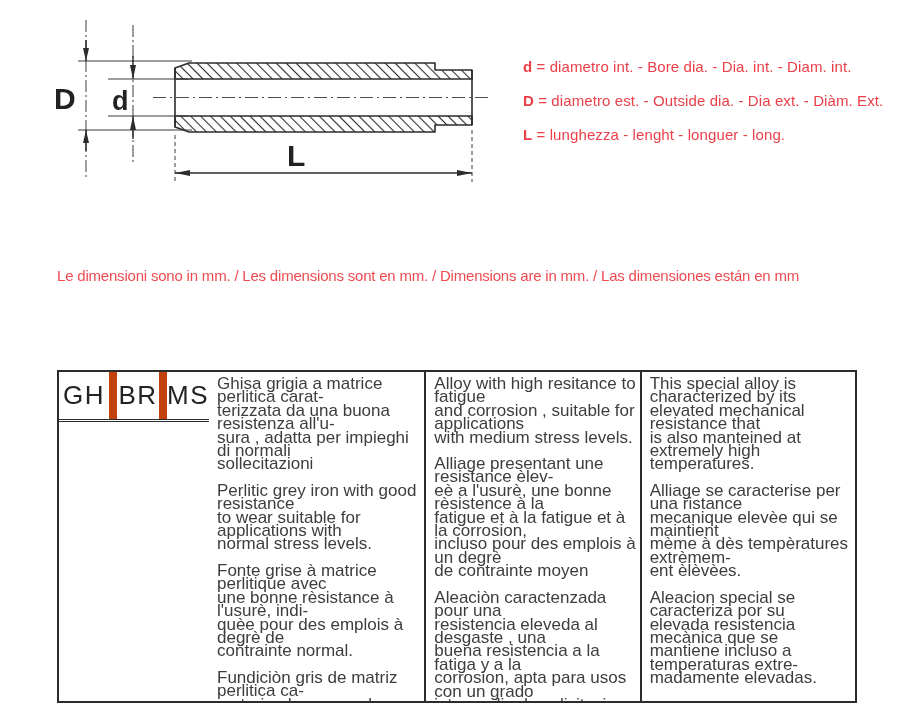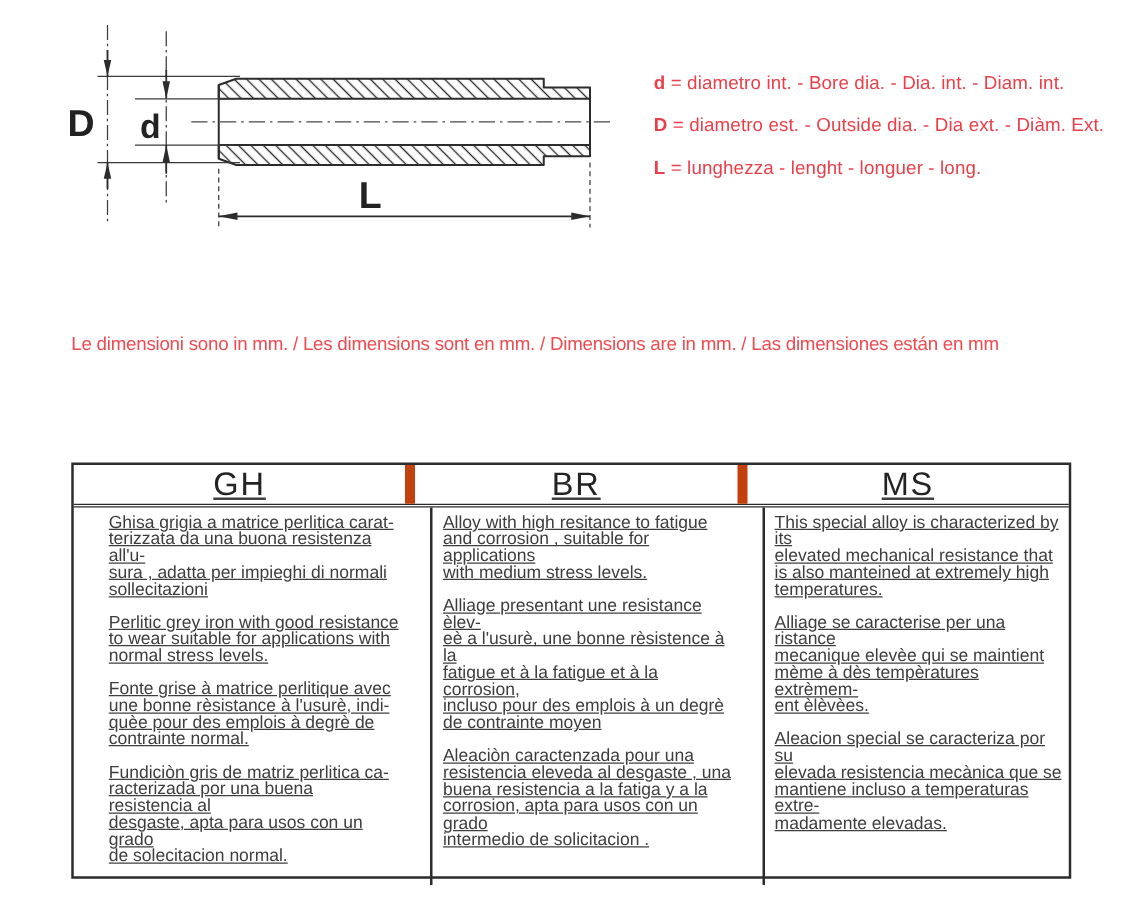--- a/index.html
+++ b/index.html
@@ -53,23 +53,22 @@
 
   
   .spec-table {
     position: absolute;
     left: 57px;
     top: 370px;
     width: 800px;
     height: 333px;
     border: 2px solid #2c2c2c;
     display: flex;
-    flex-direction: column;
+    flex-direction: row;
     background: #fff;
-    text-decoration: underline;
   }
   .thead {
     display: grid;
     grid-template-columns: 1fr 1fr 1fr;
     border-bottom: 3px double #2c2c2c;
     height: 50px;
   }
   .th {
     display: flex;
     align-items: center;
@@ -81,25 +80,24 @@
   }
   .th:first-child { border-left: none; }
   .tbody {
     flex: 1;
     display: grid;
     grid-template-columns: 1fr 1fr 1fr;
   }
   .td {
     padding: 5px 4px 4px 8px;
     border-left: 2px solid #2c2c2c;
-    font-size: 14px;
+    font-size: 17px;
     line-height: 13.4px;
     color: #3d3d3d;
     overflow: hidden;
-    margin-left: 20px;
   }
   .td:first-child { border-left: none; }
   .td p {
     white-space: pre-line;
     margin: 0 0 13px 0;
   }
 </style>
 </head>
 <body>
 

